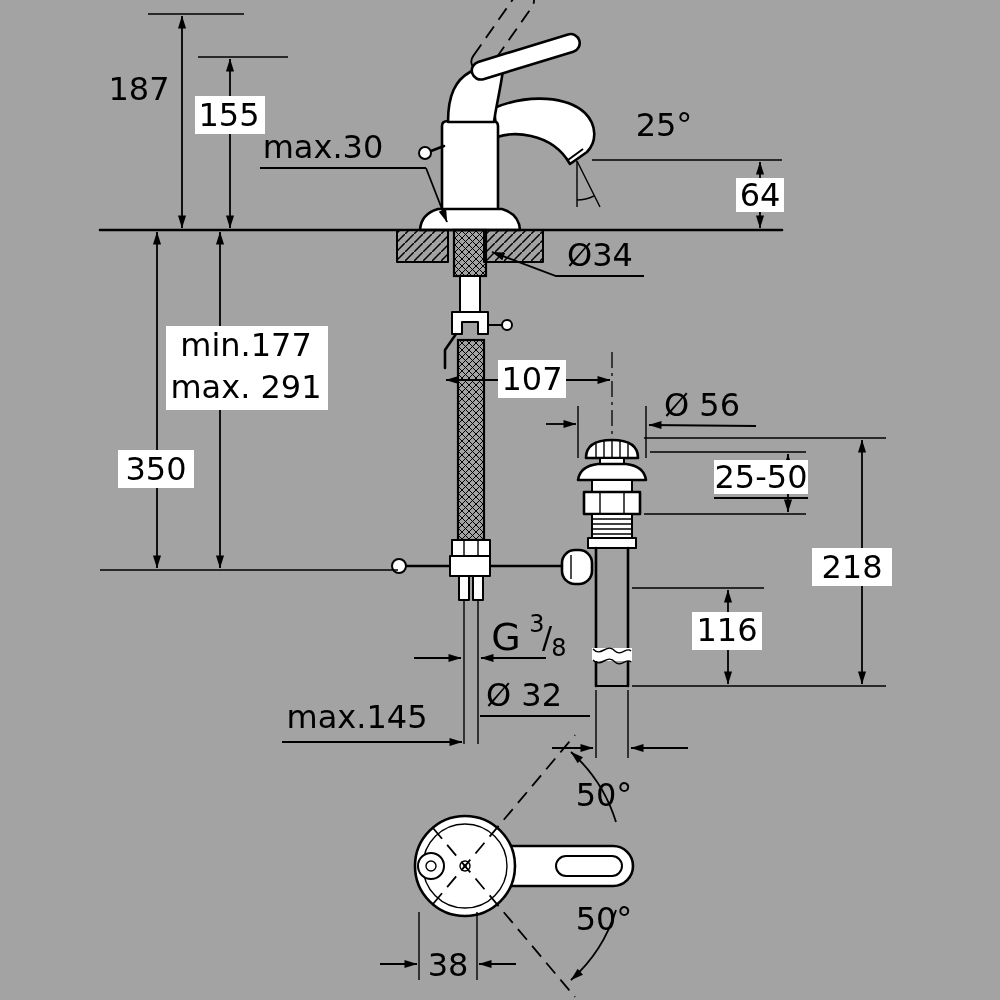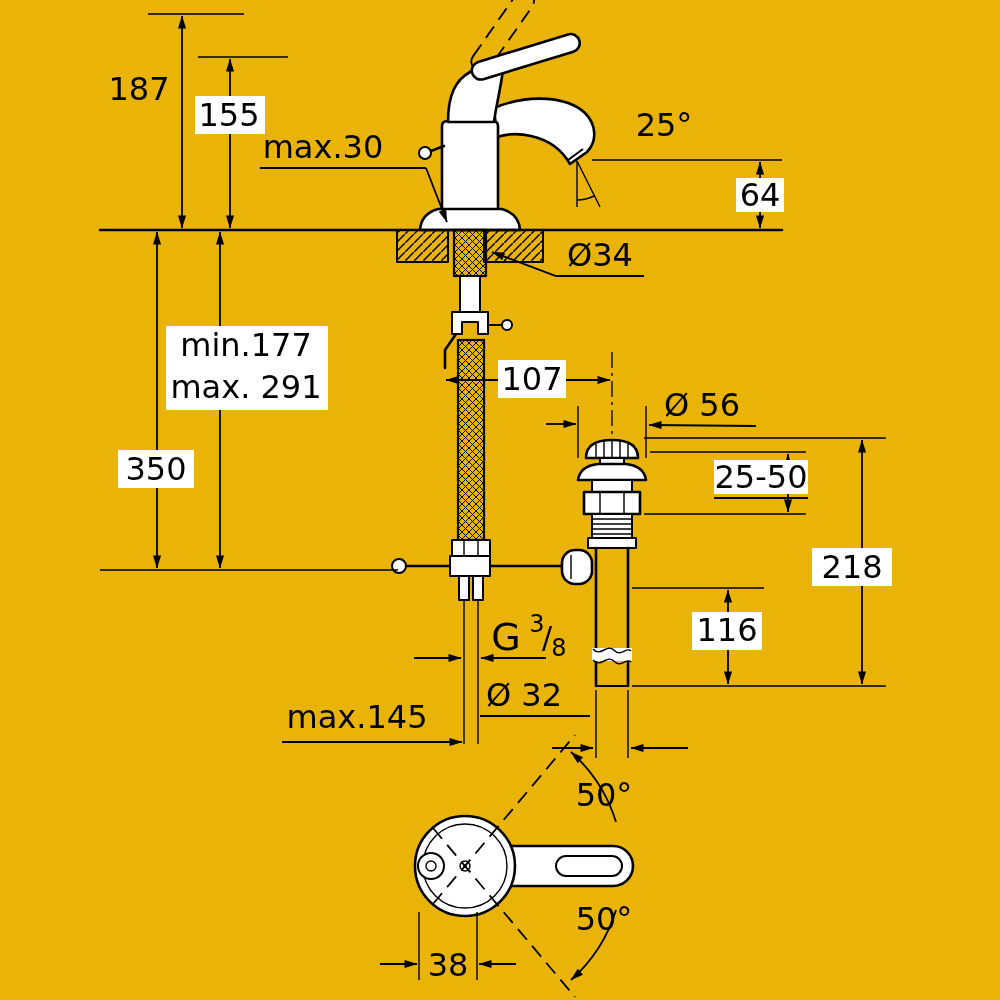--- a/index.html
+++ b/index.html
@@ -1,16 +1,16 @@
 <!DOCTYPE html>
 <html><head>
 <meta charset="utf-8">
 <style>
   html,body{margin:0;padding:0;background:#fff}
-  .stage{position:relative;width:1000px;height:1000px;background:#eab308;overflow:hidden}
+  .stage{position:relative;width:1000px;height:1000px;background:#a3a3a3;overflow:hidden}
   svg{display:block}
   .out{fill:none;stroke:#000;stroke-width:2.6;stroke-linejoin:round;stroke-linecap:round}
   .outF{fill:#fff;stroke:#000;stroke-width:2.6;stroke-linejoin:round}
   .med{fill:none;stroke:#000;stroke-width:2;stroke-linejoin:round}
   .medF{fill:#fff;stroke:#000;stroke-width:2;stroke-linejoin:round}
   .thin{fill:none;stroke:#000;stroke-width:1.4}
   .braid{fill:url(#braid);stroke:#000;stroke-width:2.2}
   .dim{fill:none;stroke:#000;stroke-width:1.8;marker-start:url(#arr);marker-end:url(#arr)}
   .dimE{fill:none;stroke:#000;stroke-width:1.8;marker-end:url(#arr)}
   .dash{fill:none;stroke:#000;stroke-width:1.8;stroke-dasharray:14 8}

